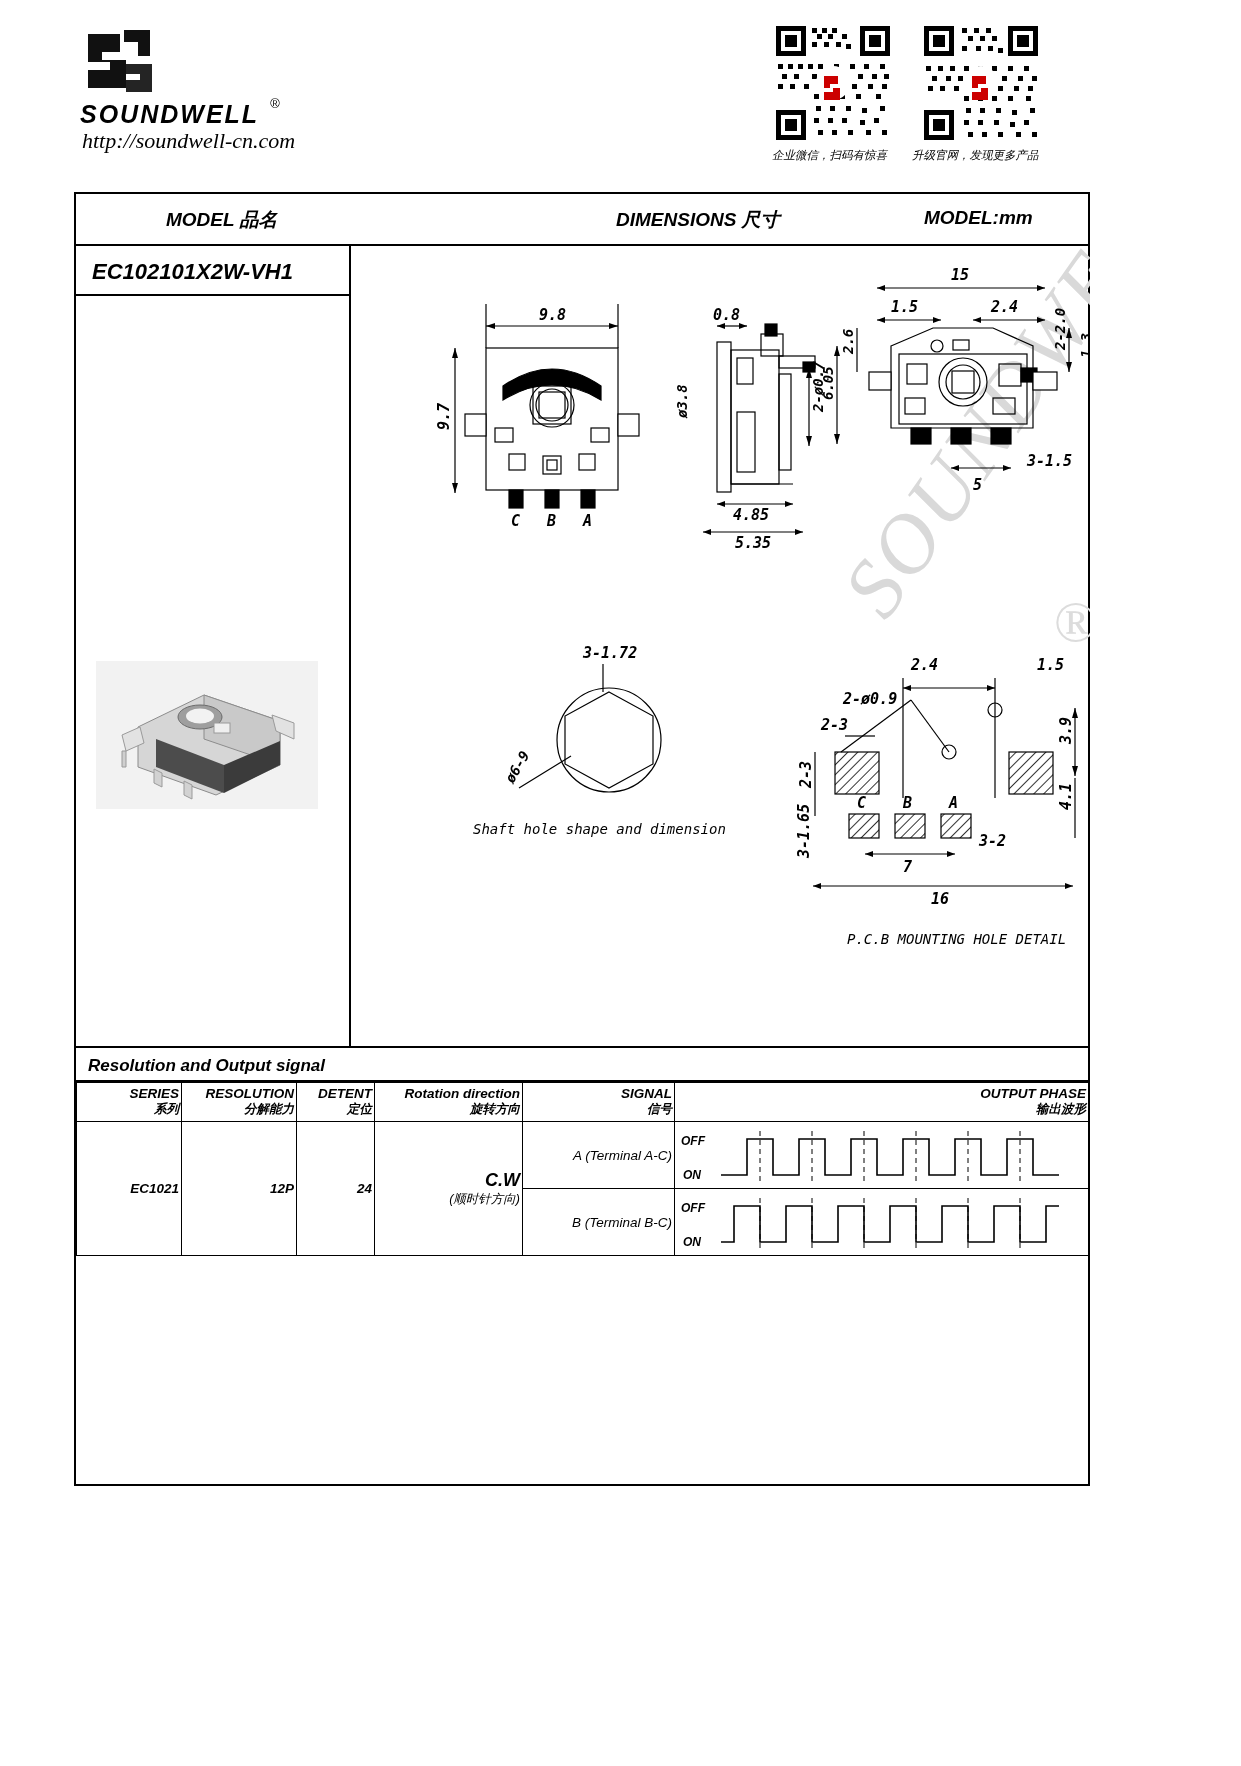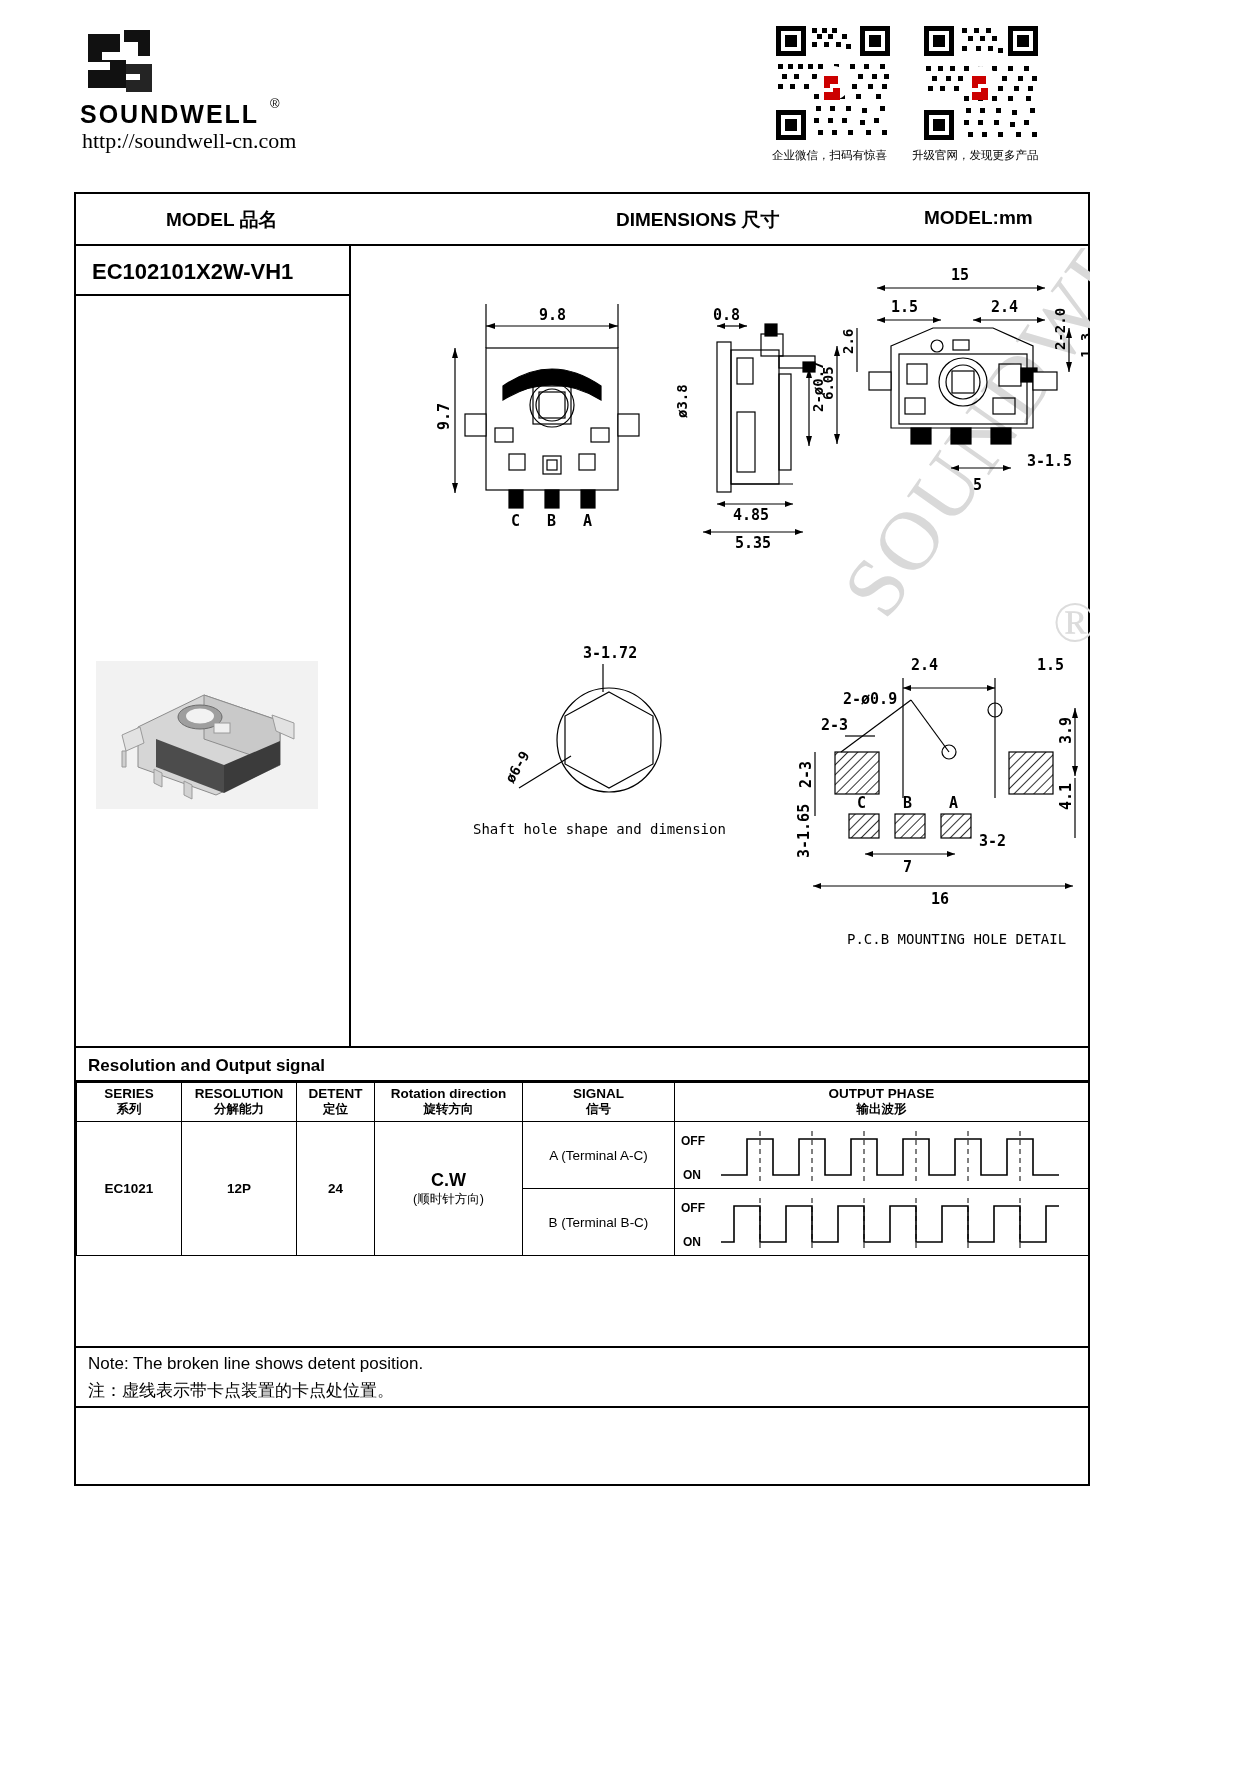--- a/index.html
+++ b/index.html
@@ -1,17 +1,17 @@
 <!DOCTYPE html>
 <html><head>
 <meta charset="utf-8">
 <style>
   html,body{margin:0;padding:0;background:#ffffff;}
   body{width:1241px;height:1766px;position:relative;font-family:"Liberation Sans",sans-serif;color:#000;}
-  .page{position:absolute;left:0;top:0;width:1241px;height:1766px;}
+  .page{position:absolute;left:0;top:0;width:1241px;height:1766px;font-style:italic;}
 
   
   .header{position:absolute;left:0;top:0;width:1241px;height:185px;}
   .logo-mark{position:absolute;left:80px;top:22px;width:78px;height:78px;}
   .logo-name{position:absolute;left:80px;top:100px;font-size:25px;font-weight:bold;letter-spacing:2px;font-family:"Liberation Sans",sans-serif;}
   .logo-reg{position:absolute;left:270px;top:96px;font-size:13px;}
   .logo-url{position:absolute;left:82px;top:128px;font-size:22px;font-family:"Liberation Serif",serif;}
 
   .qr{position:absolute;top:22px;width:122px;height:122px;background:#fff;}
   .qr1{left:772px;}
@@ -39,21 +39,21 @@
   
   .wm{position:absolute;left:470px;top:330px;font-size:84px;color:#d9d9d9;font-family:"Liberation Serif",serif;
       transform:rotate(-55deg);transform-origin:left top;letter-spacing:3px;z-index:0;white-space:nowrap;}
   .wm-r{position:absolute;left:700px;top:340px;font-size:58px;color:#dcdcdc;font-family:"Liberation Serif",serif;z-index:0;}
 
   
   .res-head{position:absolute;left:0;top:852px;width:100%;height:36px;border-top:2px solid #000;border-bottom:2px solid #000;box-sizing:border-box;}
   .res-head span{position:absolute;left:12px;top:8px;font-size:17px;font-weight:bold;}
 
   table.sig{position:absolute;left:0;top:888px;width:1012px;border-collapse:collapse;table-layout:fixed;}
-  table.sig th,table.sig td{border:1px solid #000;text-align:center;vertical-align:middle;font-size:13.5px;padding:3px 2px;}
+  table.sig th,table.sig td{border:1px solid #000;text-align:right;vertical-align:middle;font-size:13.5px;padding:3px 2px;}
   table.sig th{font-weight:bold;font-size:13.5px;}
   .cn{font-size:12.5px;}
   .big{font-size:18px;font-weight:bold;}
 
   .note{position:absolute;left:0;top:1152px;width:100%;height:62px;border-top:2px solid #000;border-bottom:2px solid #000;box-sizing:border-box;}
   .note1{position:absolute;left:12px;top:6px;font-size:17px;}
   .note2{position:absolute;left:12px;top:31px;font-size:17px;}
 
   
   .footer{position:absolute;left:74px;top:1510px;width:1016px;height:58px;border:2px solid #000;box-sizing:border-box;}
@@ -567,20 +567,16 @@
                   <line x1="291" y1="6" x2="291" y2="60"></line>
                     <line x1="343" y1="6" x2="343" y2="60"></line>
                 </g>
               </svg>
             </div>
           </td>
         </tr>
       </tbody>
     </table>
 
-    <div class="note">
-      <div class="note1">Note: The broken line shows detent position.</div>
-      <div class="note2">注：虚线表示带卡点装置的卡点处位置。</div>
-    </div>
   </div>
 
 
 </div>
 
 </body></html>

